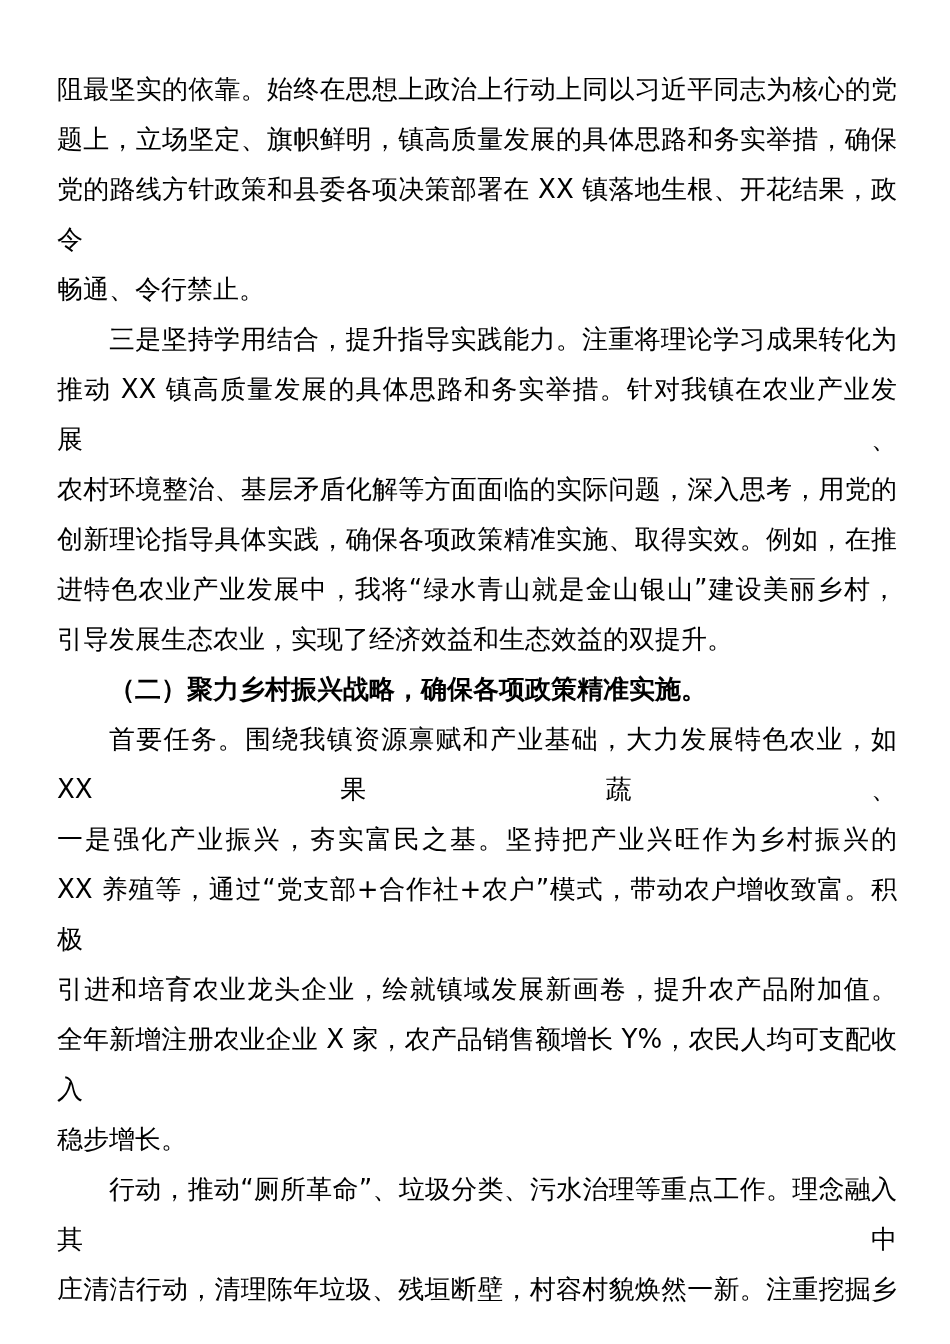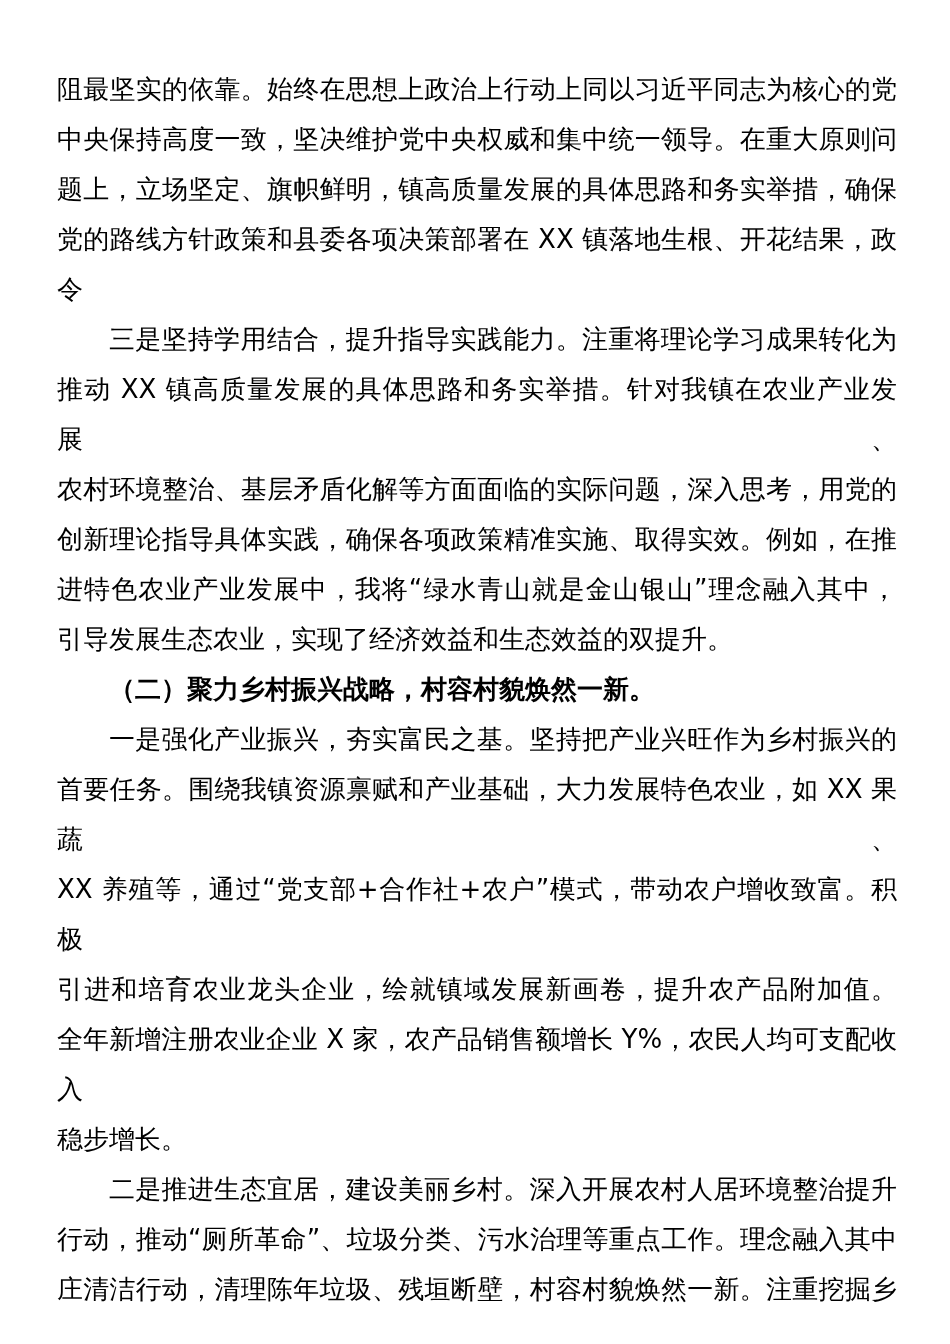--- a/index.html
+++ b/index.html
@@ -52,42 +52,41 @@
     font-weight: bold;
   }
 </style>
 </head>
 <body>
 
 <div class="page">
   <div class="content" id="doc-body">
       <div class="para">
         <div class="line full">阻最坚实的依靠。始终在思想上政治上行动上同以习近平同志为核心的党</div>
-        <div class="line full">中央保持高度一致，坚决维护党中央权威和集中统一领导。在重大原则问</div>
         <div class="line full">题上，立场坚定、旗帜鲜明，镇高质量发展的具体思路和务实举措，确保</div>
         <div class="line full">党的路线方针政策和县委各项决策部署在 XX 镇落地生根、开花结果，政令</div>
+        <div class="line">畅通、令行禁止。</div>
       </div>
       <div class="para indent">
         <div class="line full">三是坚持学用结合，提升指导实践能力。注重将理论学习成果转化为</div>
         <div class="line full">推动 XX 镇高质量发展的具体思路和务实举措。针对我镇在农业产业发展、</div>
         <div class="line full">农村环境整治、基层矛盾化解等方面面临的实际问题，深入思考，用党的</div>
         <div class="line full">创新理论指导具体实践，确保各项政策精准实施、取得实效。例如，在推</div>
-        <div class="line full">进特色农业产业发展中，我将“绿水青山就是金山银山”理念融入其中，</div>
+        <div class="line full">进特色农业产业发展中，我将“绿水青山就是金山银山”建设美丽乡村，</div>
         <div class="line">引导发展生态农业，实现了经济效益和生态效益的双提升。</div>
       </div>
       <div class="para indent heading">
-        <div class="line">（二）聚力乡村振兴战略，村容村貌焕然一新。</div>
+        <div class="line">（二）聚力乡村振兴战略，确保各项政策精准实施。</div>
       </div>
       <div class="para indent">
+        <div class="line full">首要任务。围绕我镇资源禀赋和产业基础，大力发展特色农业，如 XX 果蔬、</div>
         <div class="line full">一是强化产业振兴，夯实富民之基。坚持把产业兴旺作为乡村振兴的</div>
-        <div class="line full">首要任务。围绕我镇资源禀赋和产业基础，大力发展特色农业，如 XX 果蔬、</div>
         <div class="line full">XX 养殖等，通过“党支部+合作社+农户”模式，带动农户增收致富。积极</div>
         <div class="line full">引进和培育农业龙头企业，绘就镇域发展新画卷，提升农产品附加值。</div>
         <div class="line full">全年新增注册农业企业 X 家，农产品销售额增长 Y%，农民人均可支配收入</div>
         <div class="line">稳步增长。</div>
       </div>
       <div class="para indent">
-        <div class="line full">二是推进生态宜居，建设美丽乡村。深入开展农村人居环境整治提升</div>
         <div class="line full">行动，推动“厕所革命”、垃圾分类、污水治理等重点工作。理念融入其中</div>
         <div class="line full">庄清洁行动，清理陈年垃圾、残垣断壁，村容村貌焕然一新。注重挖掘乡</div>
       </div>
     </div>
 </div>
 
 </body></html>

